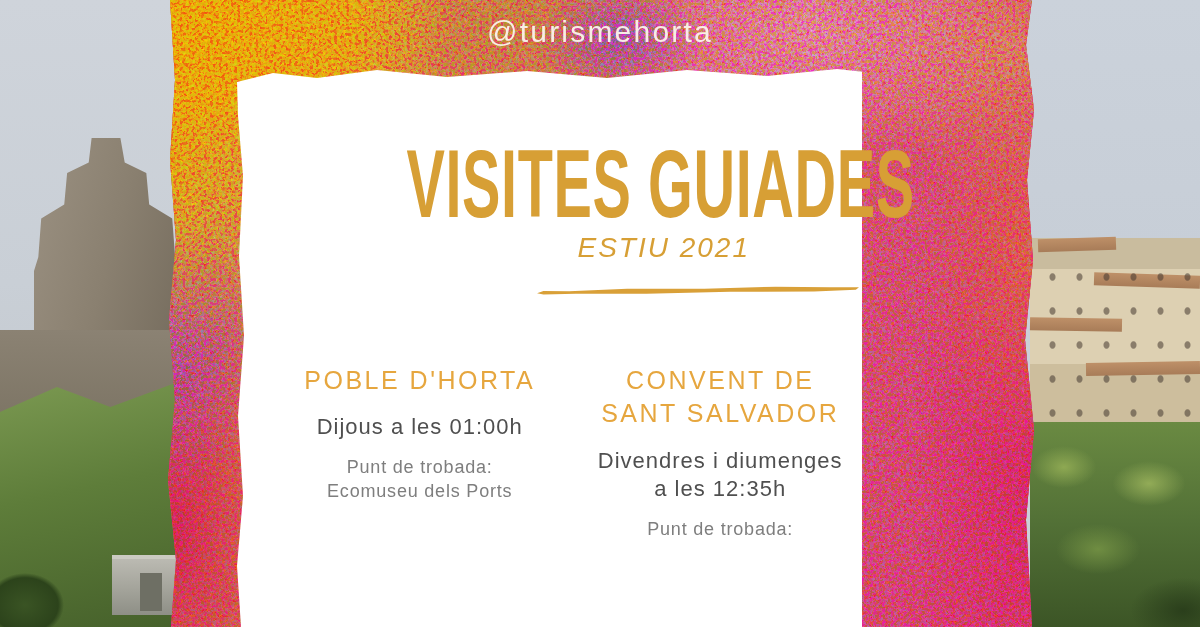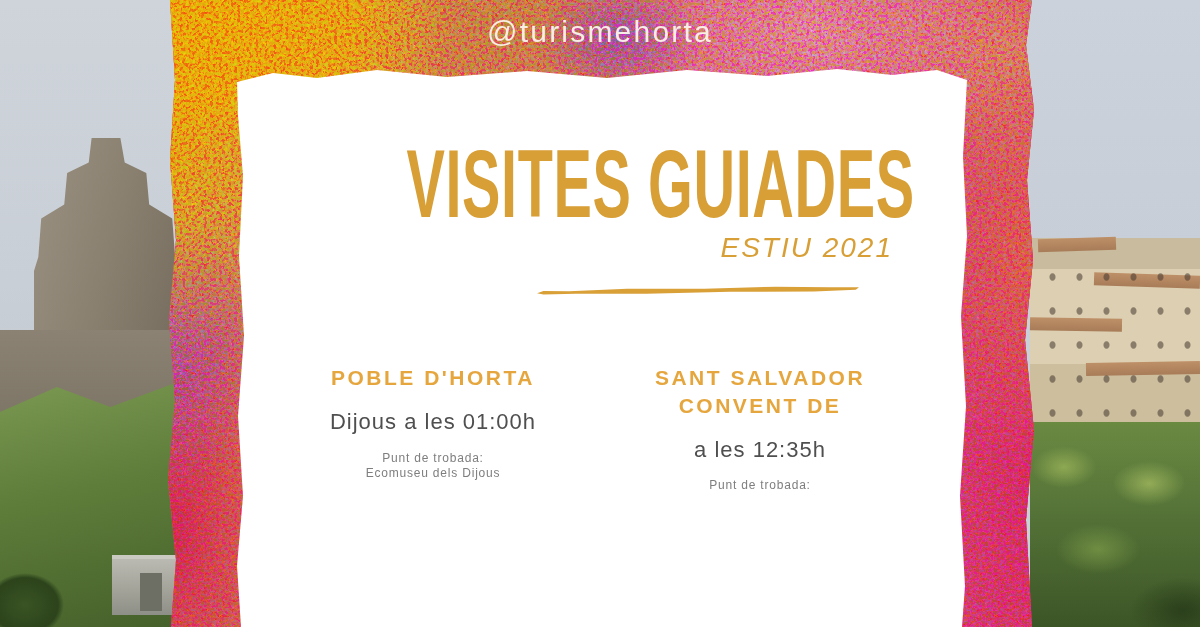--- a/index.html
+++ b/index.html
@@ -67,40 +67,40 @@
       radial-gradient(ellipse 170px 430px at 100% 78%, rgba(212,38,94,.95) 0%, rgba(212,38,94,0) 75%),
       radial-gradient(ellipse 150px 300px at 0% 26%, rgba(226,143,18,.95) 0%, rgba(226,143,18,0) 70%),
       radial-gradient(ellipse 150px 250px at 0% 52%, rgba(160,60,160,.85) 0%, rgba(160,60,160,0) 70%),
       radial-gradient(ellipse 175px 420px at 1% 84%, rgba(206,33,80,.95) 0%, rgba(206,33,80,0) 72%),
       linear-gradient(115deg,#DC8A20 0%,#D05568 45%,#D2356B 100%);}
   .frame-noise{position:absolute; left:168px; top:0; width:866px; height:627px;
     clip-path:var(--frame-clip);
     mix-blend-mode:overlay; opacity:.75; pointer-events:none;
     filter:saturate(1.7) contrast(1.15);}
   
-  .panel{position:absolute; left:237px; top:66px; width:730px; height:561px;
-    background:var(--panel-bg,#ffffff); clip-path:var(--panel-clip);padding-left:38px;}
+  .panel{position:absolute; left:237px; top:66px; width:625px; height:561px;
+    background:var(--panel-bg,#ffffff); clip-path:var(--panel-clip);}
   .title{position:absolute; top:70px; left:0; width:100%; text-align:center; line-height:1; margin:0;}
   .title span{display:inline-block; transform:scaleX(.6); transform-origin:center;
     font-size:96px; font-weight:bold; letter-spacing:1px; white-space:nowrap;
     color:var(--gold-title,#D79F35);}
   .subtitle{position:absolute; top:166px; right:112px;
     font-size:28px; letter-spacing:2px; color:var(--gold-title,#D79F35);font-style:italic;}
   .stroke{position:absolute; left:300px; top:219px; width:322px; height:10px;
     background:var(--gold-stroke,#D9A038); transform:rotate(-.7deg);
     clip-path:polygon(0% 62%, 2% 40%, 10% 46%, 28% 30%, 52% 38%, 74% 26%, 91% 38%, 100% 42%, 99% 68%, 86% 80%, 60% 72%, 34% 82%, 12% 72%, 2% 76%);}
   .columns{position:absolute; left:0; top:298px; width:100%; display:flex;}
   .col{text-align:center;}
   .col-left{margin-left:40px; width:312px;}
   .col-right{margin-left:16px; width:310px;}
-  .heading{font-size:21px; font-weight:bold; letter-spacing:2.5px; line-height:1.33;
+  .heading{font-size:25px; font-weight:normal; letter-spacing:2.5px; line-height:1.33;
     color:var(--gold-heading,#E6A63E);}
   .schedule{margin-top:16px; font-size:22px; letter-spacing:1px; line-height:1.3;
     color:var(--text-dark,#4F4F4F);}
-  .meeting{margin-top:14px; font-size:12px; letter-spacing:.8px; line-height:1.32;
+  .meeting{margin-top:14px; font-size:18px; letter-spacing:.8px; line-height:1.32;
     color:var(--text-muted,#7E7E7E);}
   
   .handle{position:absolute; top:15px; left:0; width:100%; text-align:center;
     font-size:30px; letter-spacing:2.2px; color:var(--handle-text,#FAF3EA); opacity:.96;}
 </style>
 </head>
 <body>
 
 <div class="canvas">
 
@@ -154,30 +154,31 @@
     <div class="columns">
       <div class="col col-left">
         <div class="heading">
           <div>POBLE D'HORTA</div>
         </div>
         <div class="schedule">
           <div>Dijous a les 01:00h</div>
         </div>
         <div class="meeting">
           <div>Punt de trobada:</div>
-          <div>Ecomuseu dels Dijous</div>
+          <div>Ecomuseu dels Ports</div>
         </div>
       </div>
 
       <div class="col col-right">
         <div class="heading">
+          <div>CONVENT DE</div>
           <div>SANT SALVADOR</div>
-          <div>CONVENT DE</div>
         </div>
         <div class="schedule">
+          <div>Divendres i diumenges</div>
           <div>a les 12:35h</div>
         </div>
         <div class="meeting">
           <div>Punt de trobada:</div>
         </div>
       </div>
     </div>
   </div>
 
   <div class="handle">@turismehorta</div>

